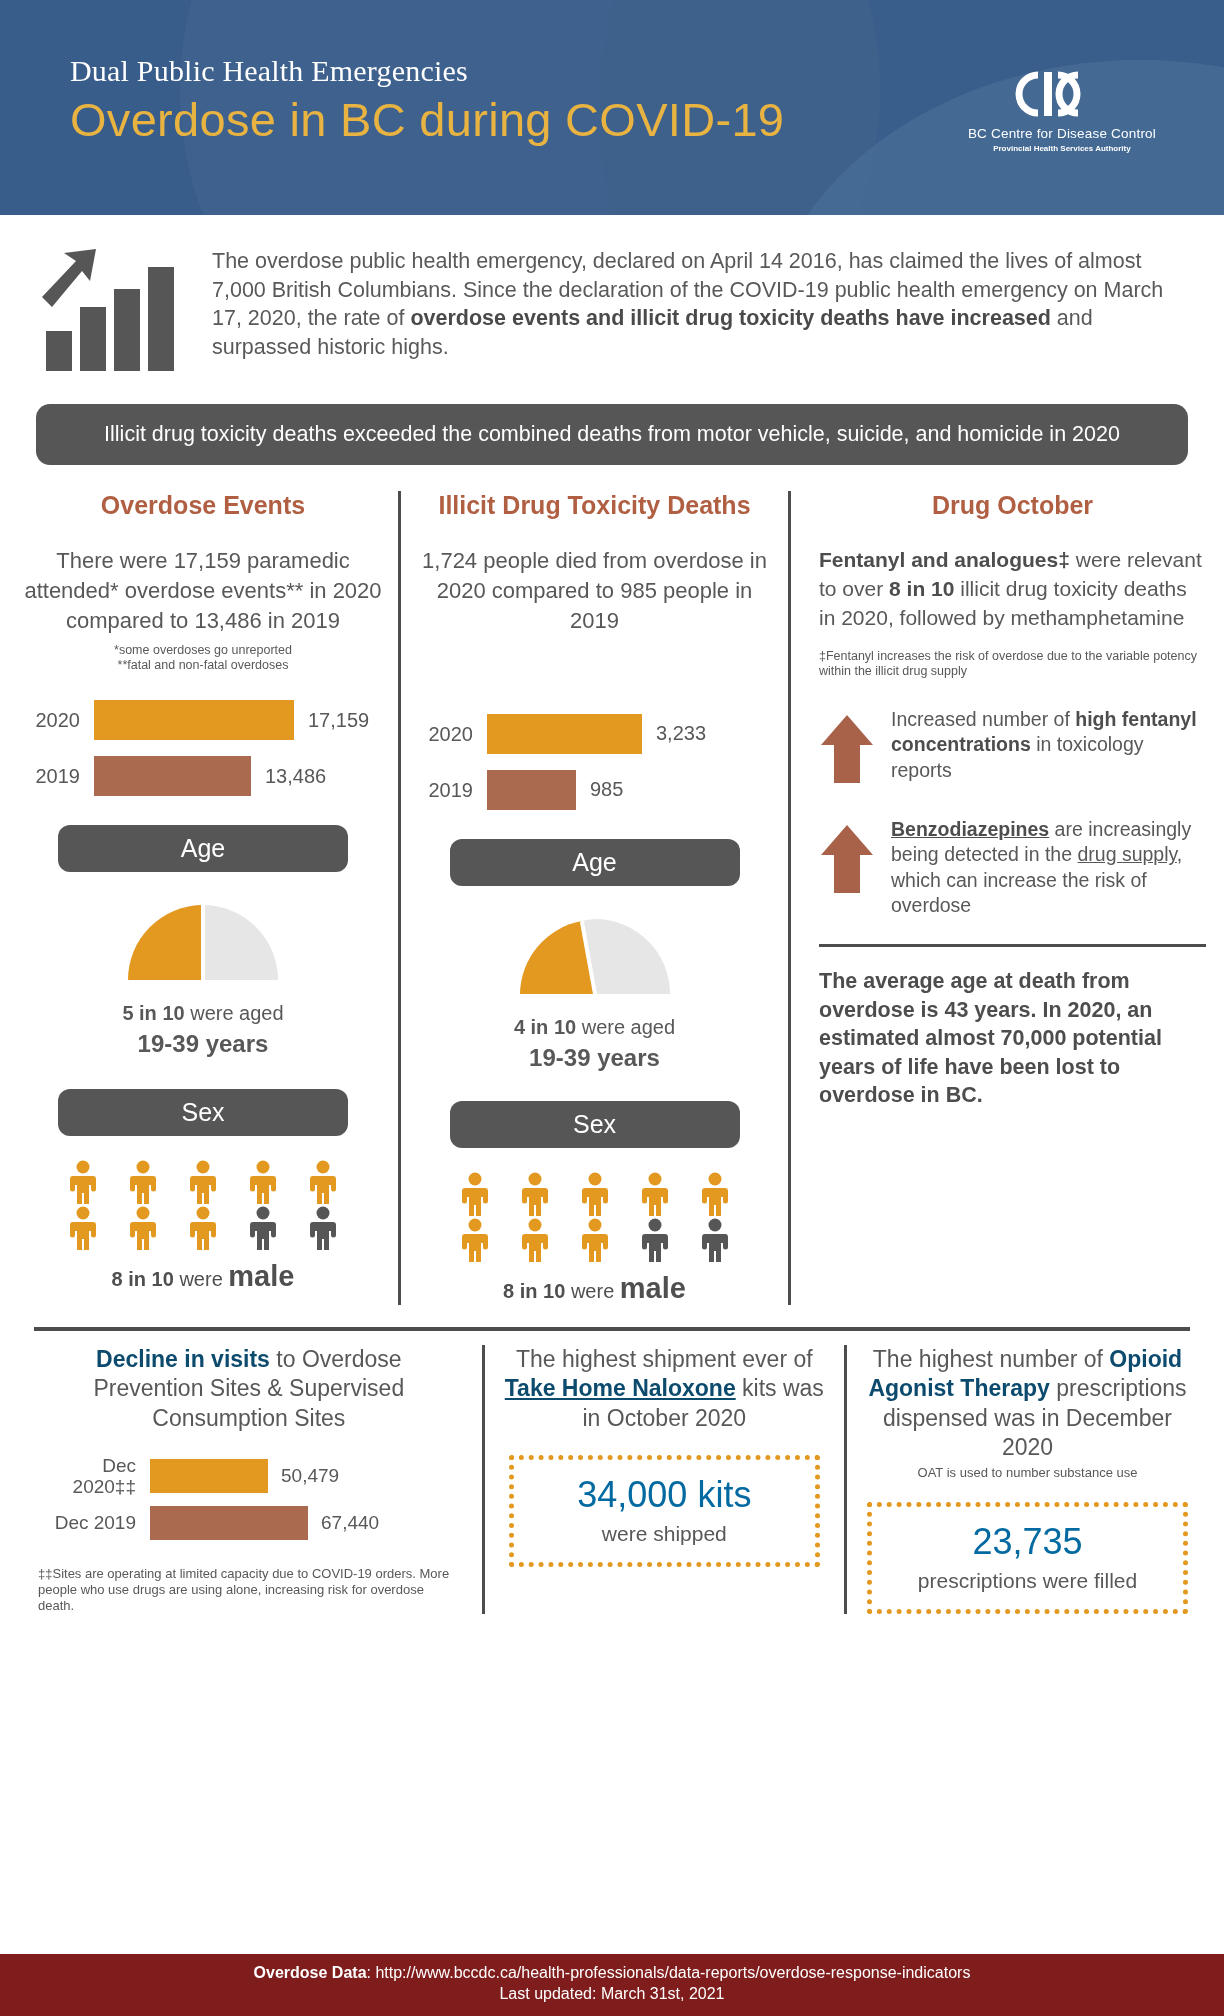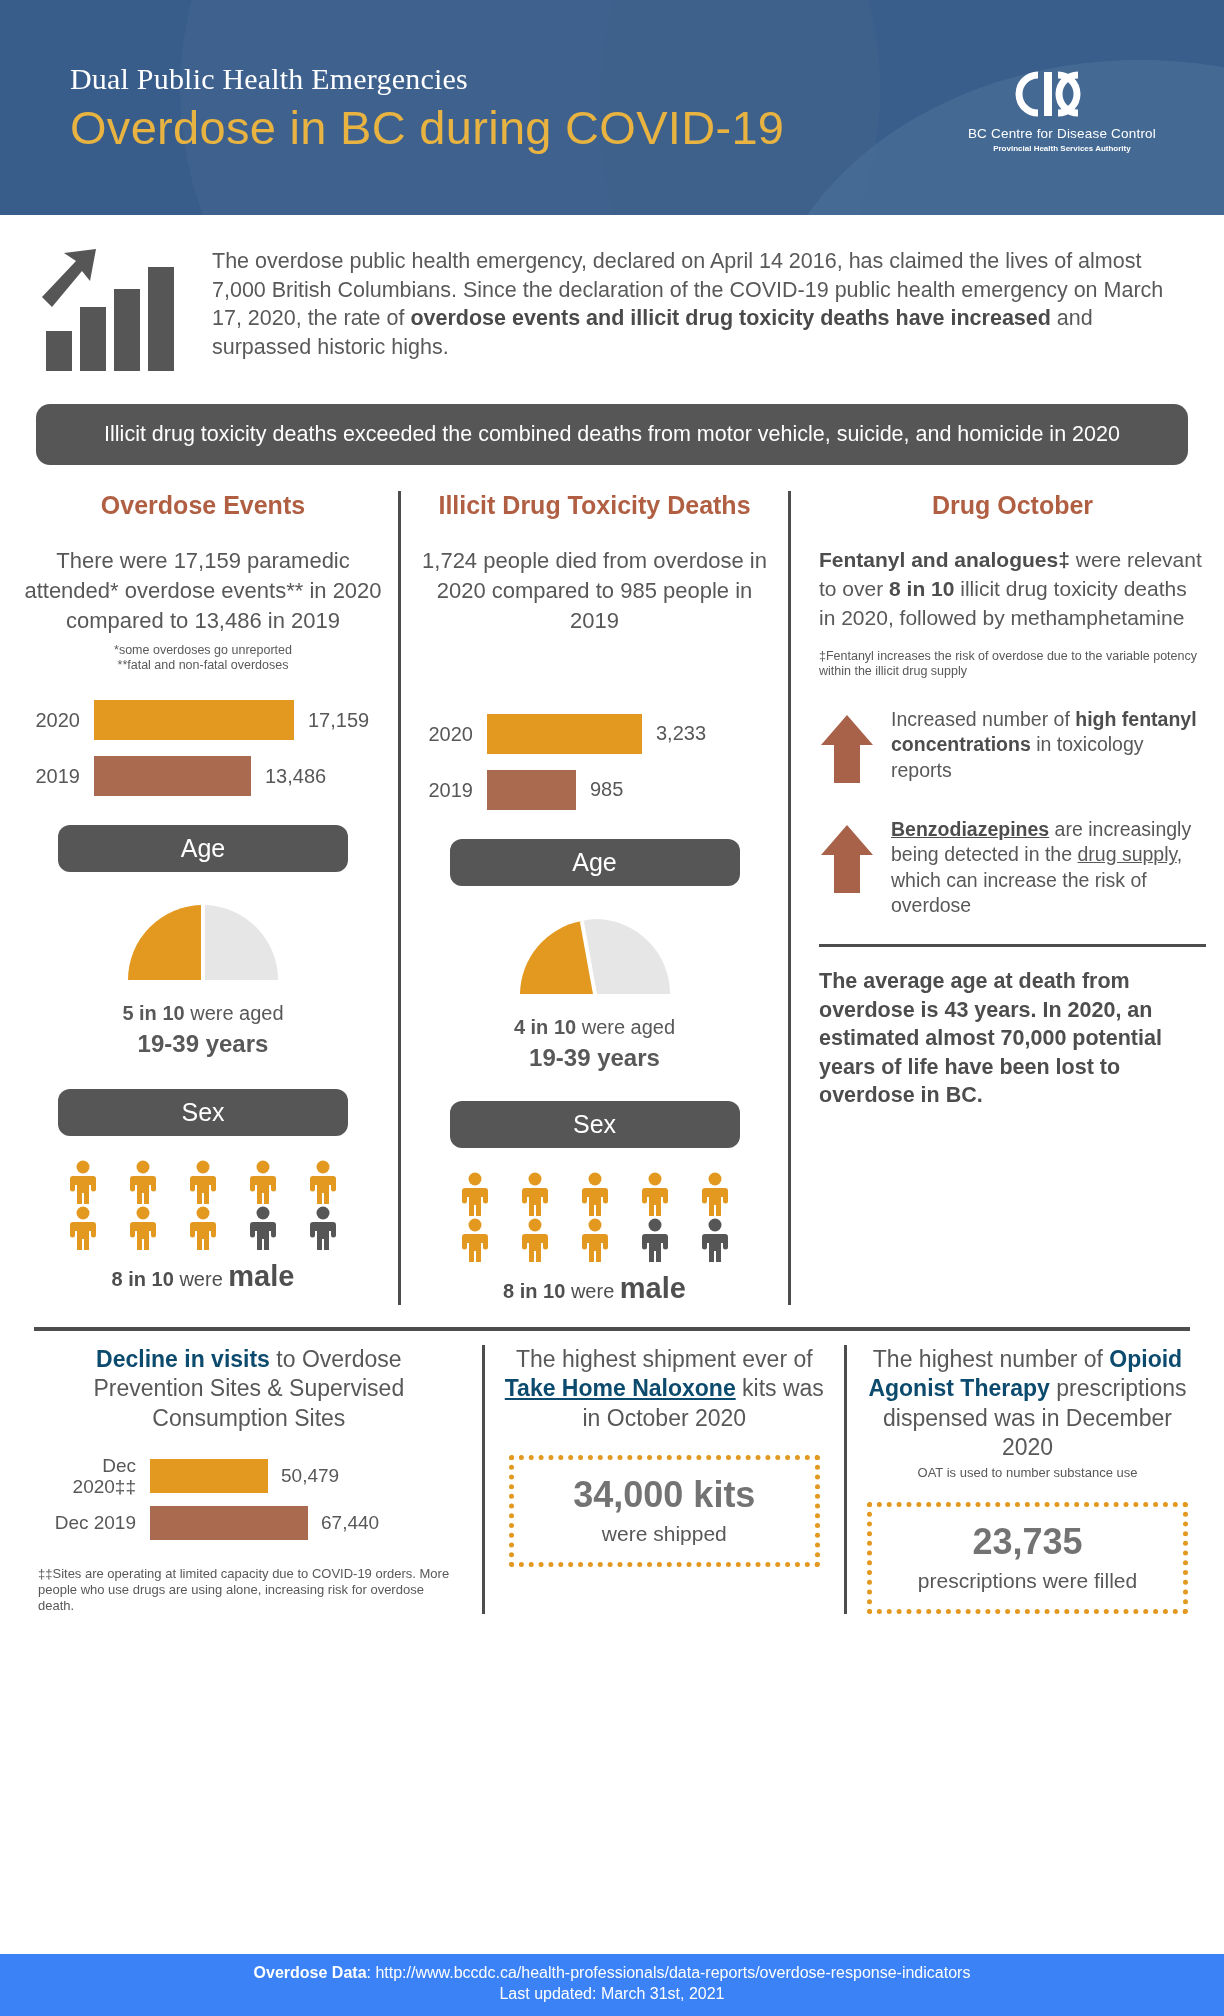--- a/index.html
+++ b/index.html
@@ -22,21 +22,21 @@
     border-radius:50%; background:#43669099;
   }
   .header .swoosh2 {
     position:absolute; left:600px; top:-340px; width:900px; height:900px;
     border-radius:50%; background:#3f618d66;
   }
   .header .swoosh3 {
     position:absolute; left:760px; top:60px; width:760px; height:600px;
     border-radius:50%; background:#4a7099aa;
   }
-  .header-text { position:absolute; left:70px; top:62px; z-index:5; }
+  .header-text { position:absolute; left:70px; top:54px; z-index:5; }
   .header-sub {
     color:#ffffff; font-family:"Liberation Serif", serif;
     font-size:30px; letter-spacing:.2px; margin-bottom:4px;
   }
   .header-title {
     color:#e8b341; font-family:Liberation Sans, sans-serif;
     font-size:47px; font-weight:normal; letter-spacing:.3px;
   }
   .logo { position:absolute; right:68px; top:70px; z-index:5; text-align:center; }
   .logo-mark { height:48px; display:flex; align-items:center; justify-content:center; }
@@ -129,27 +129,27 @@
   .b-bars { margin-top:22px; }
   .b-bar-row { display:flex; align-items:center; margin-bottom:8px; }
   .b-bar-label { width:112px; text-align:right; padding-right:14px; font-size:19px; color:#585858; line-height:1.12; }
   .b-bar { height:34px; }
   .b-bar-value { padding-left:13px; font-size:19px; color:#585858; }
   .b-foot { font-size:13px; color:#585858; line-height:1.25; margin-top:26px; }
   .dotted-box {
     margin:22px 10px 0 10px; border:5px dotted #e3981f; border-radius:3px;
     text-align:center; padding:14px 8px 16px 8px;
   }
-  .dotted-num { font-size:36px; font-weight:bold; color:#737373; }
+  .dotted-num { font-size:36px; font-weight:normal; color:#0369a1; }
   .dotted-cap { font-size:21px; color:#585858; margin-top:6px; }
 
   
   .footer {
     position:absolute; bottom:0; left:0; width:100%; height:62px;
-    background:#3b82f6; color:#fff; text-align:center;
+    background:#7f1d1d; color:#fff; text-align:center;
     padding-top:9px; line-height:1.3; font-size:16px; overflow:hidden;
   }
   .footer b { font-weight:bold; }
 </style>
 </head>
 <body>
 
 <div class="page">
 
   <div class="header">

